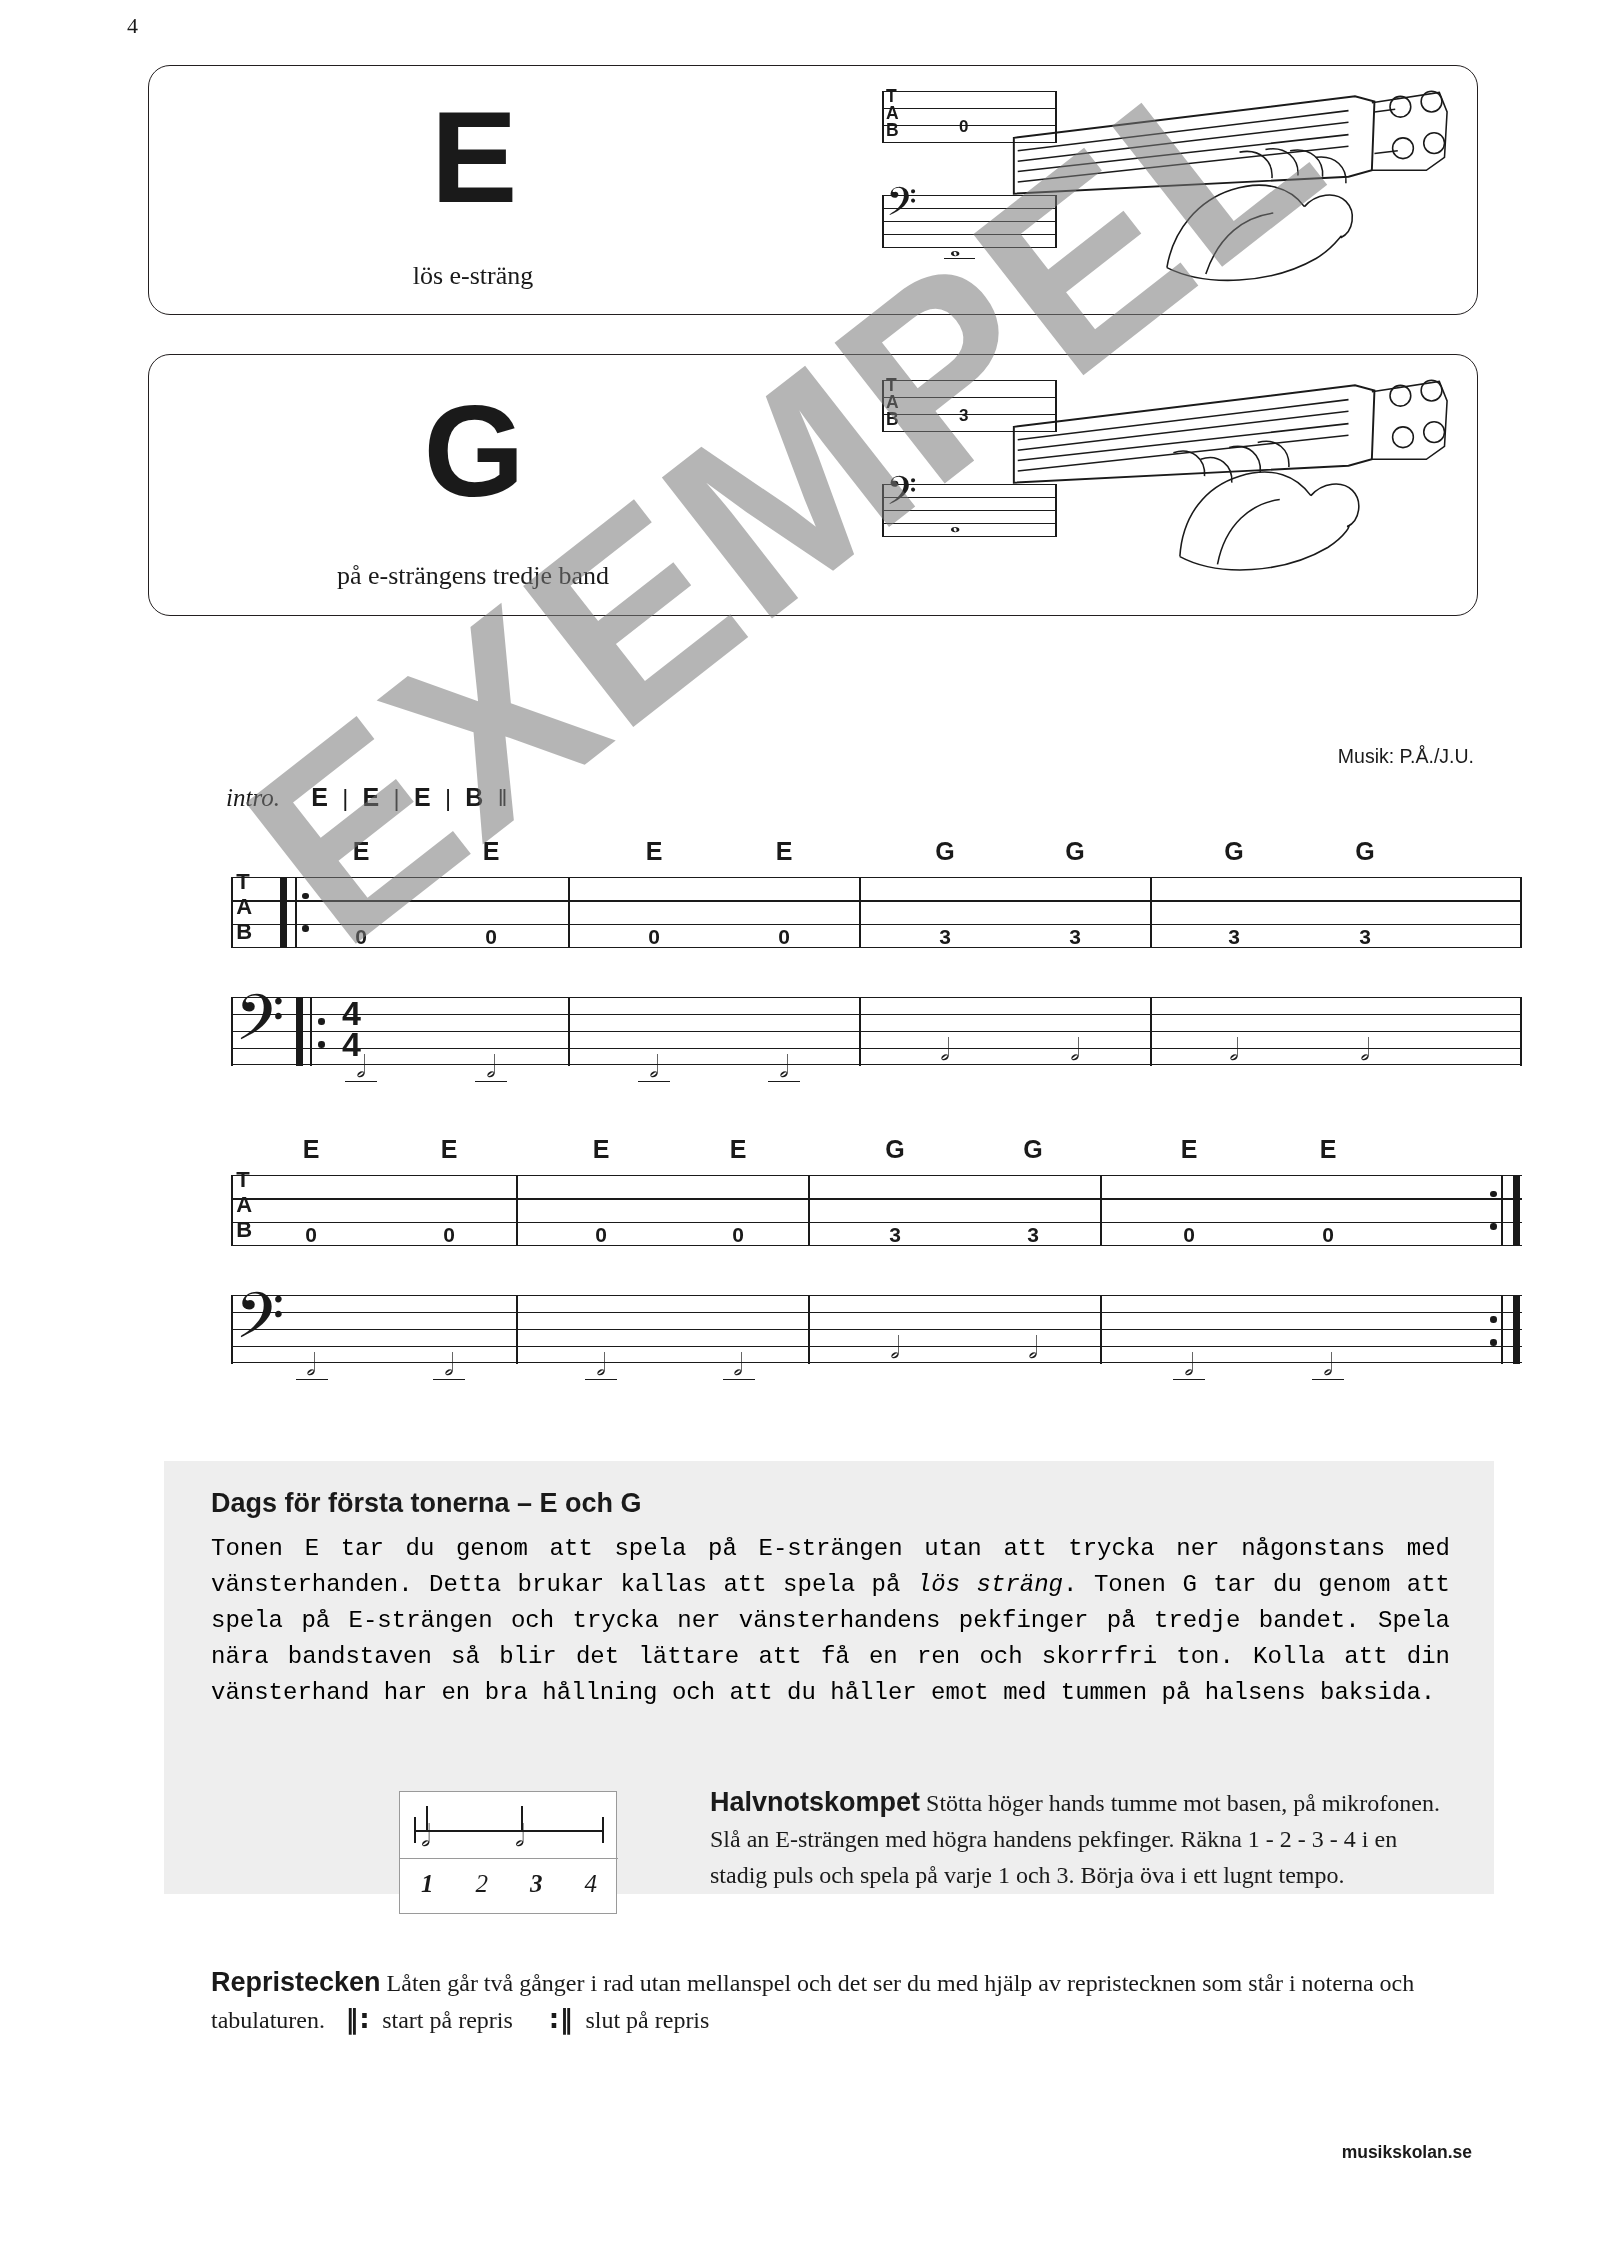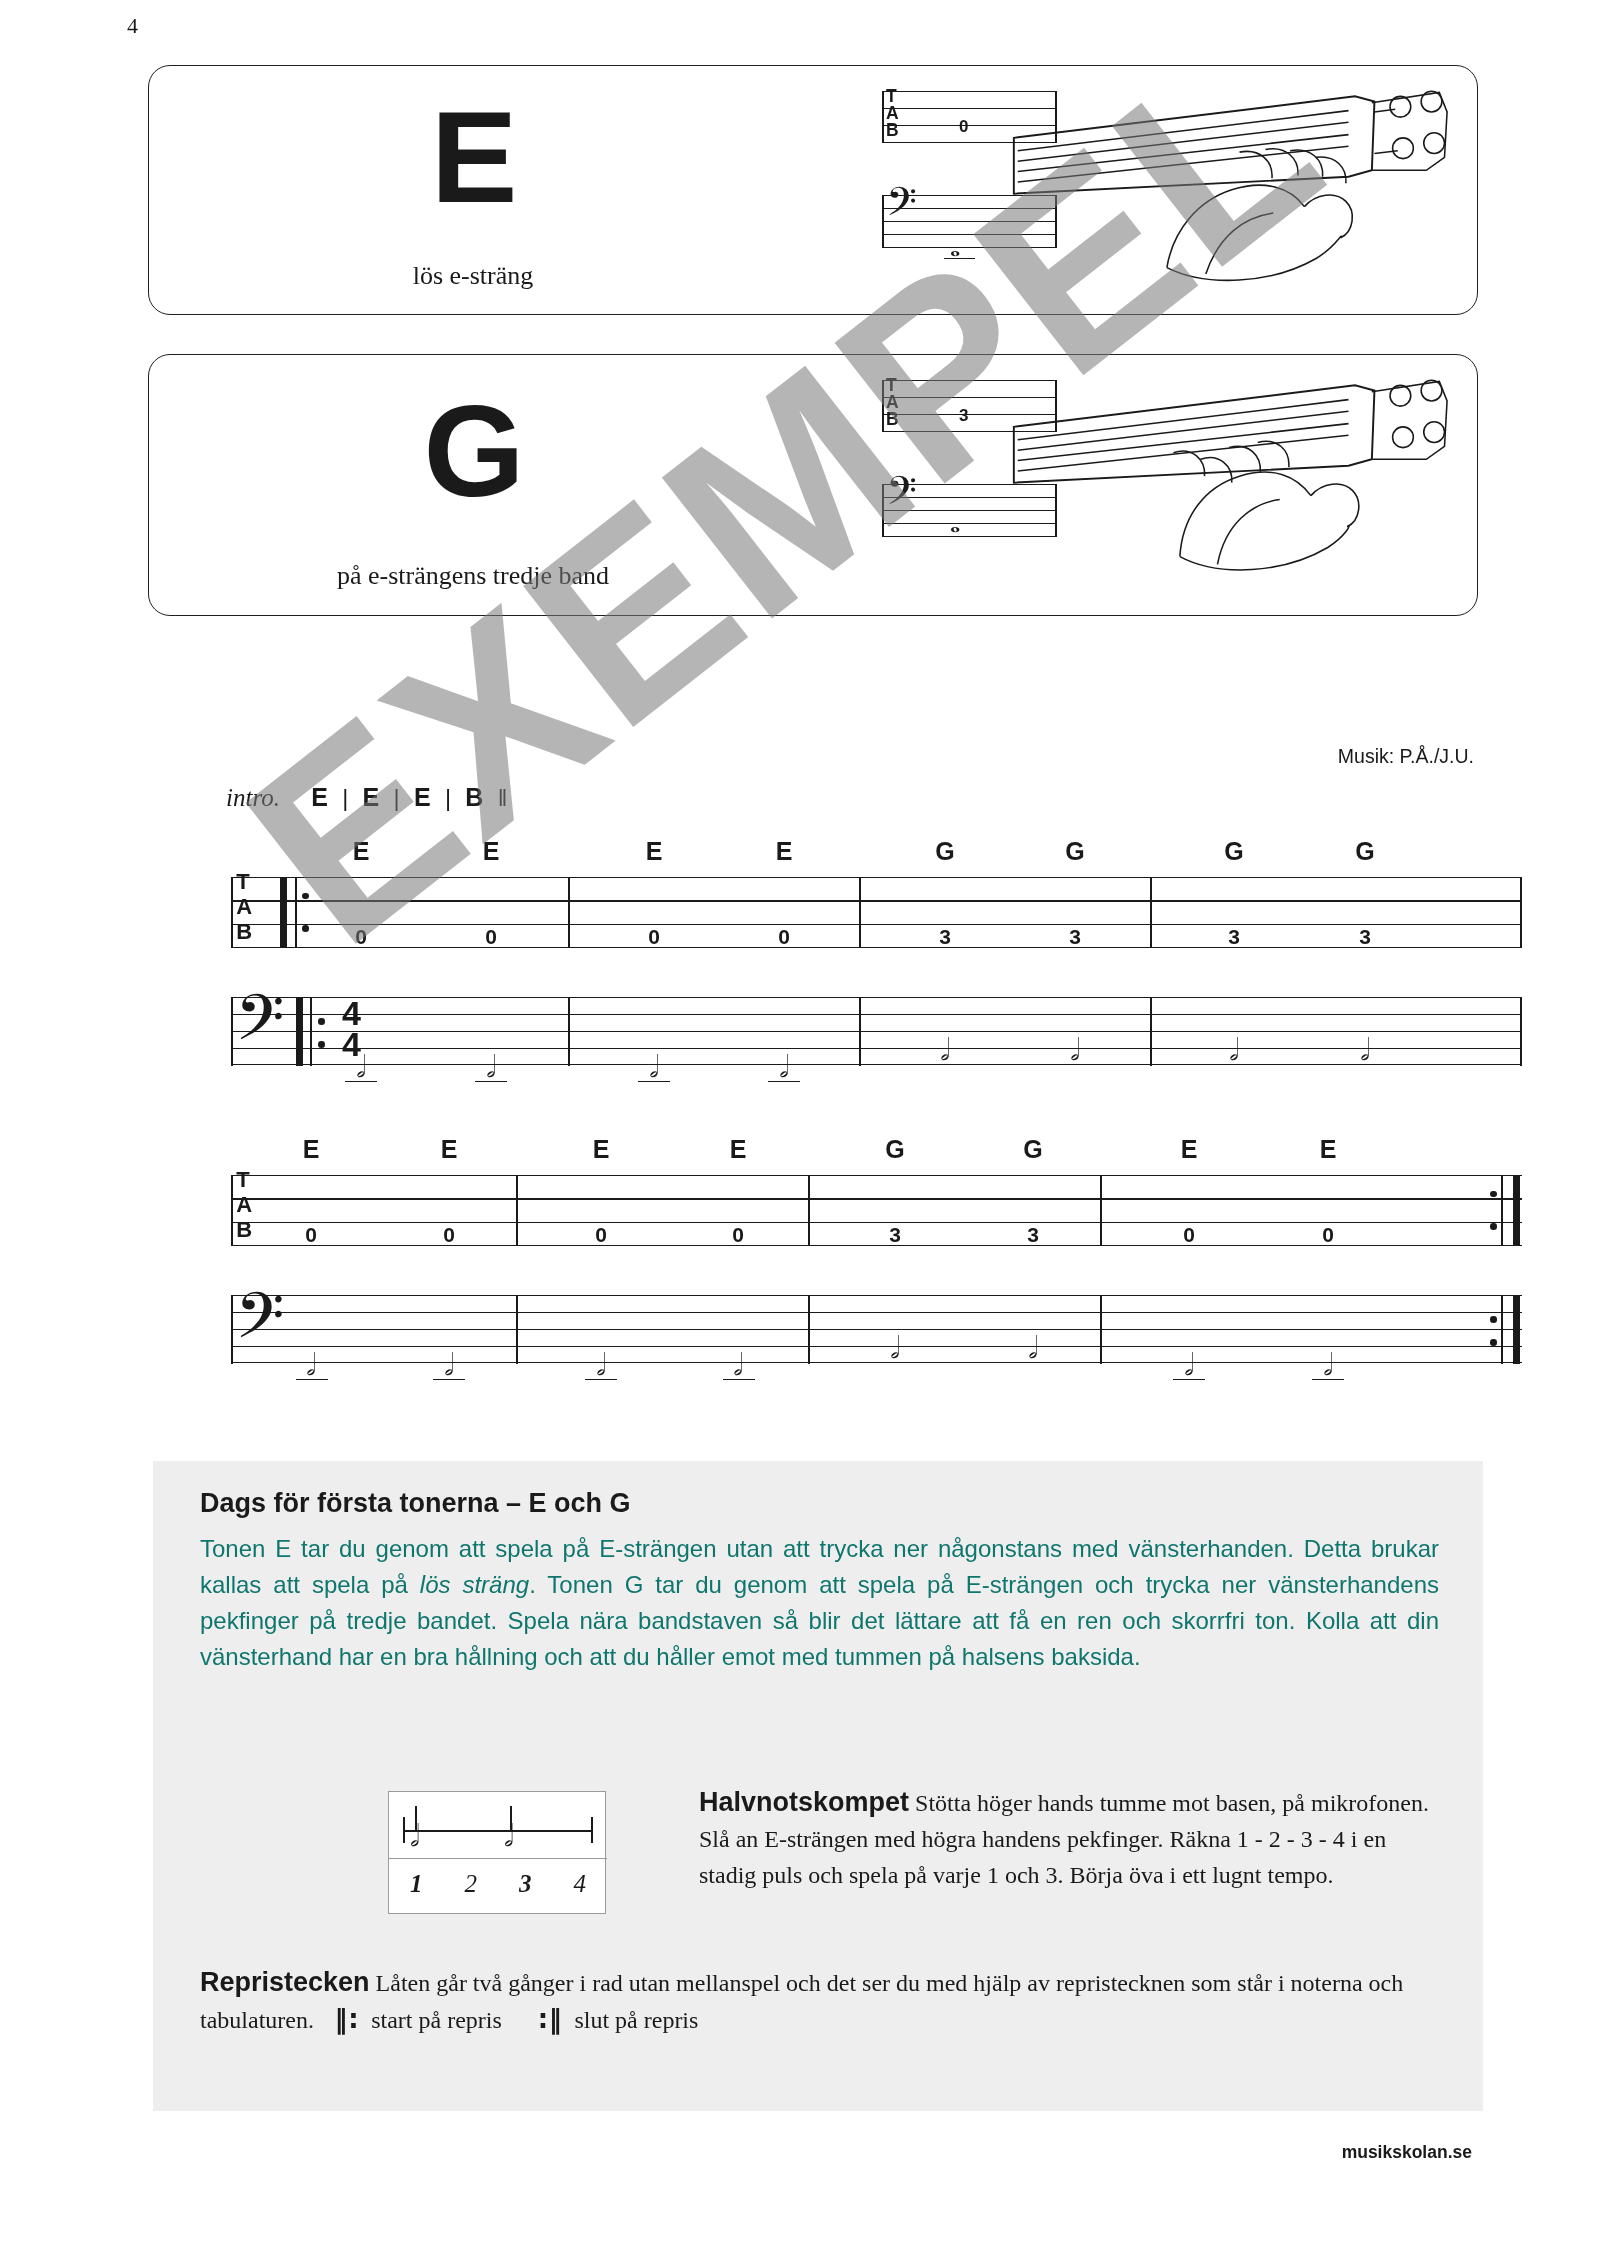--- a/index.html
+++ b/index.html
@@ -278,43 +278,43 @@
     font-family: "DejaVu Sans", sans-serif;
     font-size: 30px;
     line-height: 1;
     color: #1a1a1a;
     transform: translateX(-50%);
   }
 
   
   .info-panel {
     position: absolute;
-    left: 153px;
+    left: 164px;
     top: 1461px;
     width: 1330px;
-    height: 650px;
+    height: 433px;
     background: #eeeeee;
     box-sizing: border-box;
   }
   .info-h {
     position: absolute;
     left: 47px;
     font-family: "Liberation Sans", sans-serif;
     font-weight: 700;
     font-size: 27px;
     color: #1a1a1a;
   }
   #info-head-1 { top: 27px; }
 
   .info-p {
     position: absolute;
-    font-family: Liberation Sans, sans-serif;
+    font-family: Liberation Mono, monospace;
     font-size: 24px;
     line-height: 36px;
-    color: #0f766e;
+    color: #000000;
     text-align: justify;
   }
   #info-para-1 {
     left: 47px;
     top: 70px;
     width: 1239px;
   }
   #info-para-1 .em { font-style: italic; }
 
   .rhythm-figure {

